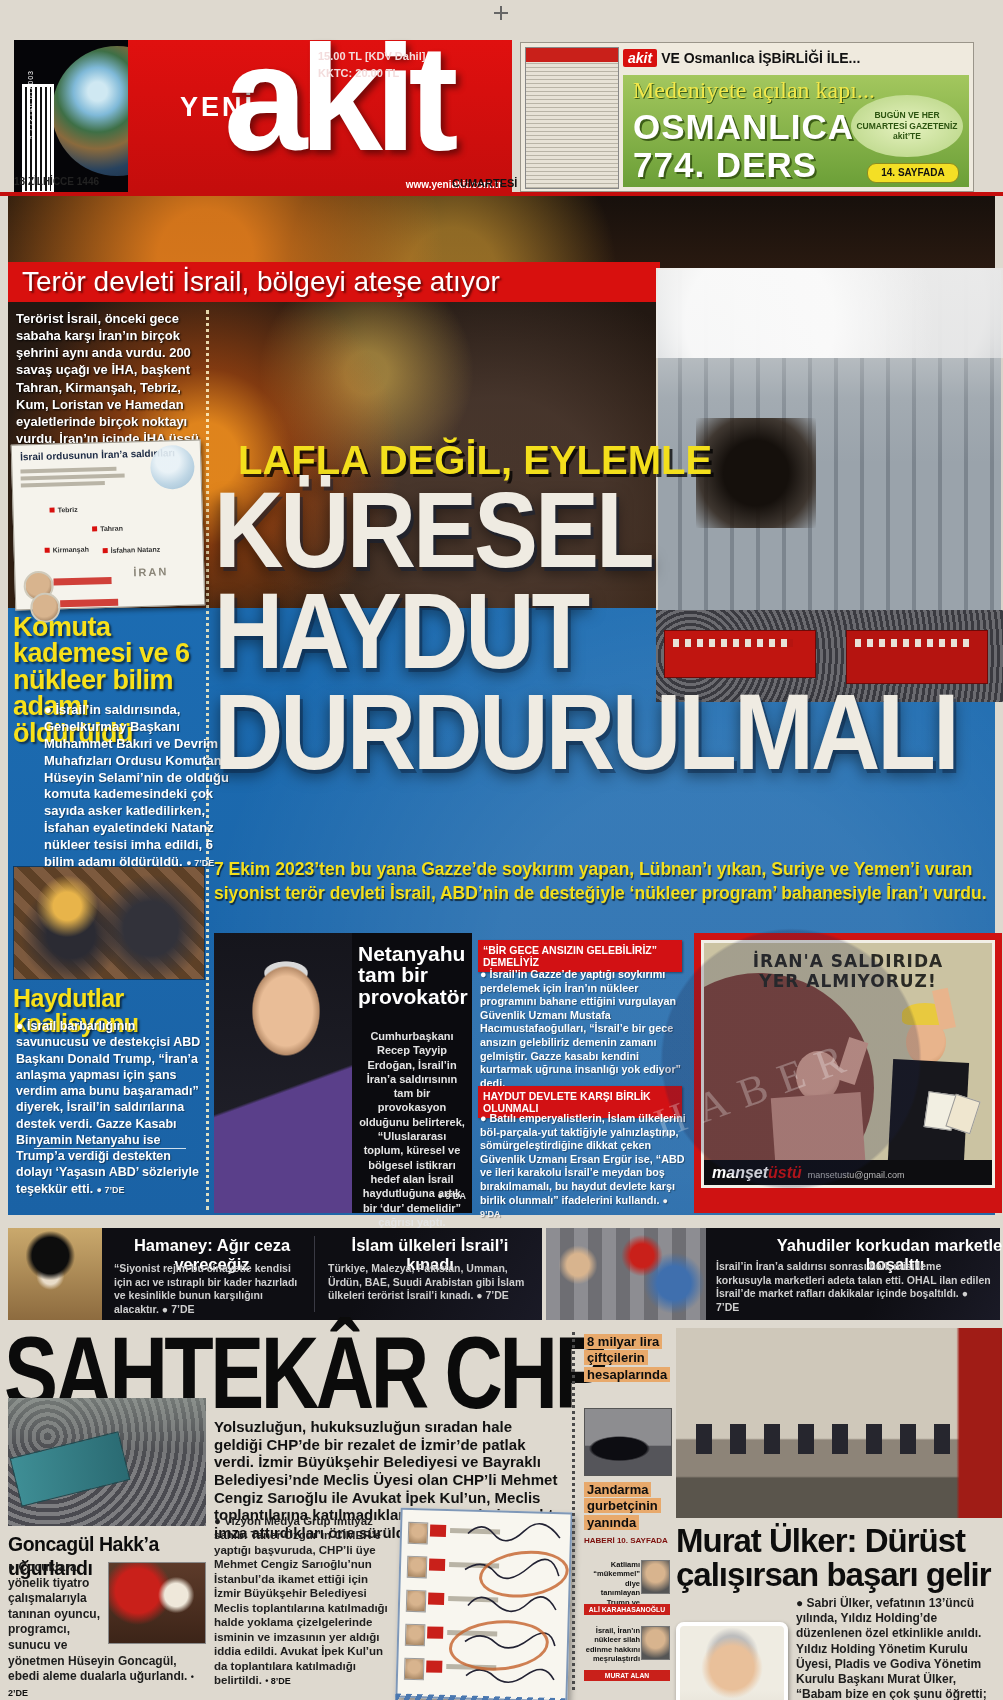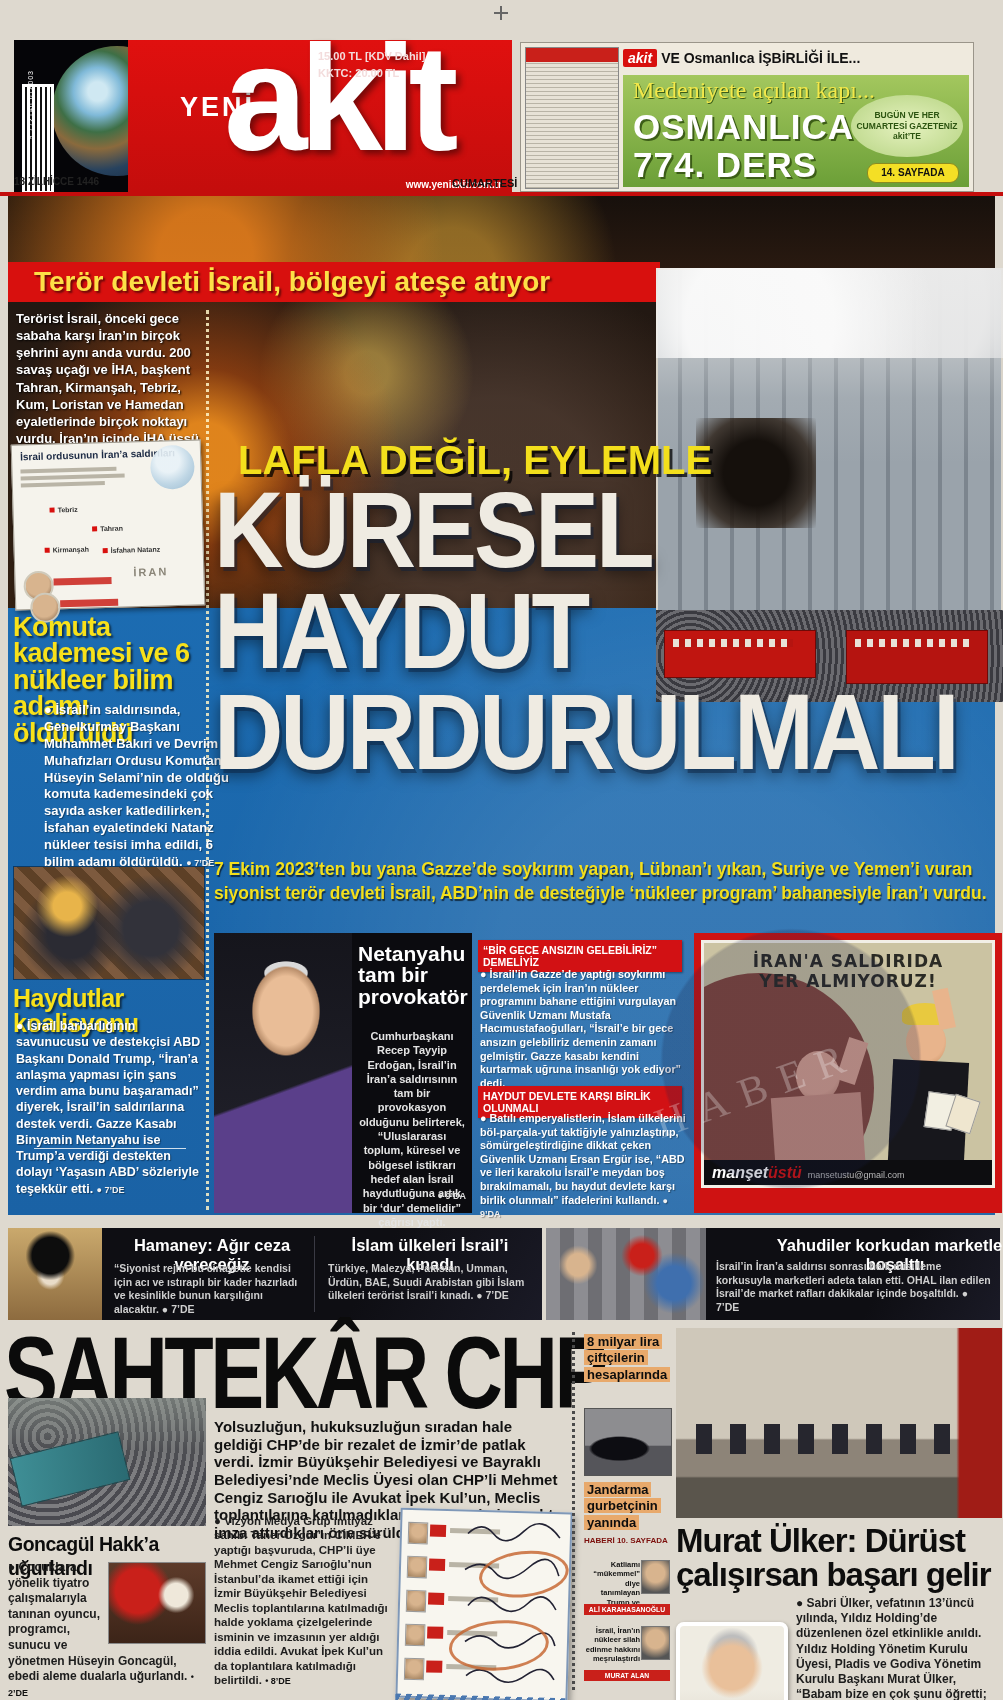--- a/index.html
+++ b/index.html
@@ -46,22 +46,22 @@
   .sayfada{left:244px;top:88px;width:90px;height:18px;background:#f4df25;border-radius:9px;
            font-size:10px;font-weight:900;color:#111;text-align:center;line-height:18px;border:1px solid #8b8b20;}
   
   .firestrip{left:8px;top:196px;width:987px;height:76px;background:
      radial-gradient(circle at 20% 80%,rgba(255,140,30,.8) 0 6%,transparent 30%),
      radial-gradient(circle at 45% 100%,rgba(255,190,60,.5) 0 8%,transparent 30%),
      linear-gradient(#17100c,#2a1a10);}
   .banner-title{left:8px;top:200px;width:987px;text-align:center;font-size:45px;font-weight:900;
      letter-spacing:-1px;color:#e81310;
      text-shadow:2px 2px 0 #000,-2px 2px 0 #000,2px -2px 0 #000,-2px -2px 0 #000,0 5px 8px rgba(0,0,0,.9),0 0 14px rgba(255,255,255,.35);}
-  .subbar{left:8px;top:262px;width:652px;height:40px;background:#d8100e;color:#fde047;font-size:28px;
-     font-weight:700;line-height:40px;padding-left:26px;box-sizing:border-box;
+  .subbar{left:8px;top:262px;width:652px;height:40px;background:#d8100e;color:#ffffff;font-size:28px;
+     font-weight:400;line-height:40px;padding-left:14px;box-sizing:border-box;
      text-shadow:2px 2px 2px rgba(0,0,0,.5);}
   
   .bluebase{left:8px;top:272px;width:987px;height:943px;background:
      radial-gradient(circle at 70% 75%,rgba(255,255,255,.12) 0 20%,transparent 50%),
      linear-gradient(#1d71b8,#1a62a5);}
   .mainphoto{left:8px;top:272px;width:652px;height:336px;background:
      radial-gradient(circle at 30% 55%,rgba(255,150,30,.85) 0 7%,rgba(220,90,15,.5) 18%,transparent 40%),
      radial-gradient(circle at 55% 30%,rgba(255,210,90,.5) 0 5%,transparent 25%),
      radial-gradient(circle at 75% 70%,rgba(90,70,60,.6) 0 20%,transparent 45%),
      linear-gradient(#201712,#332012);}

